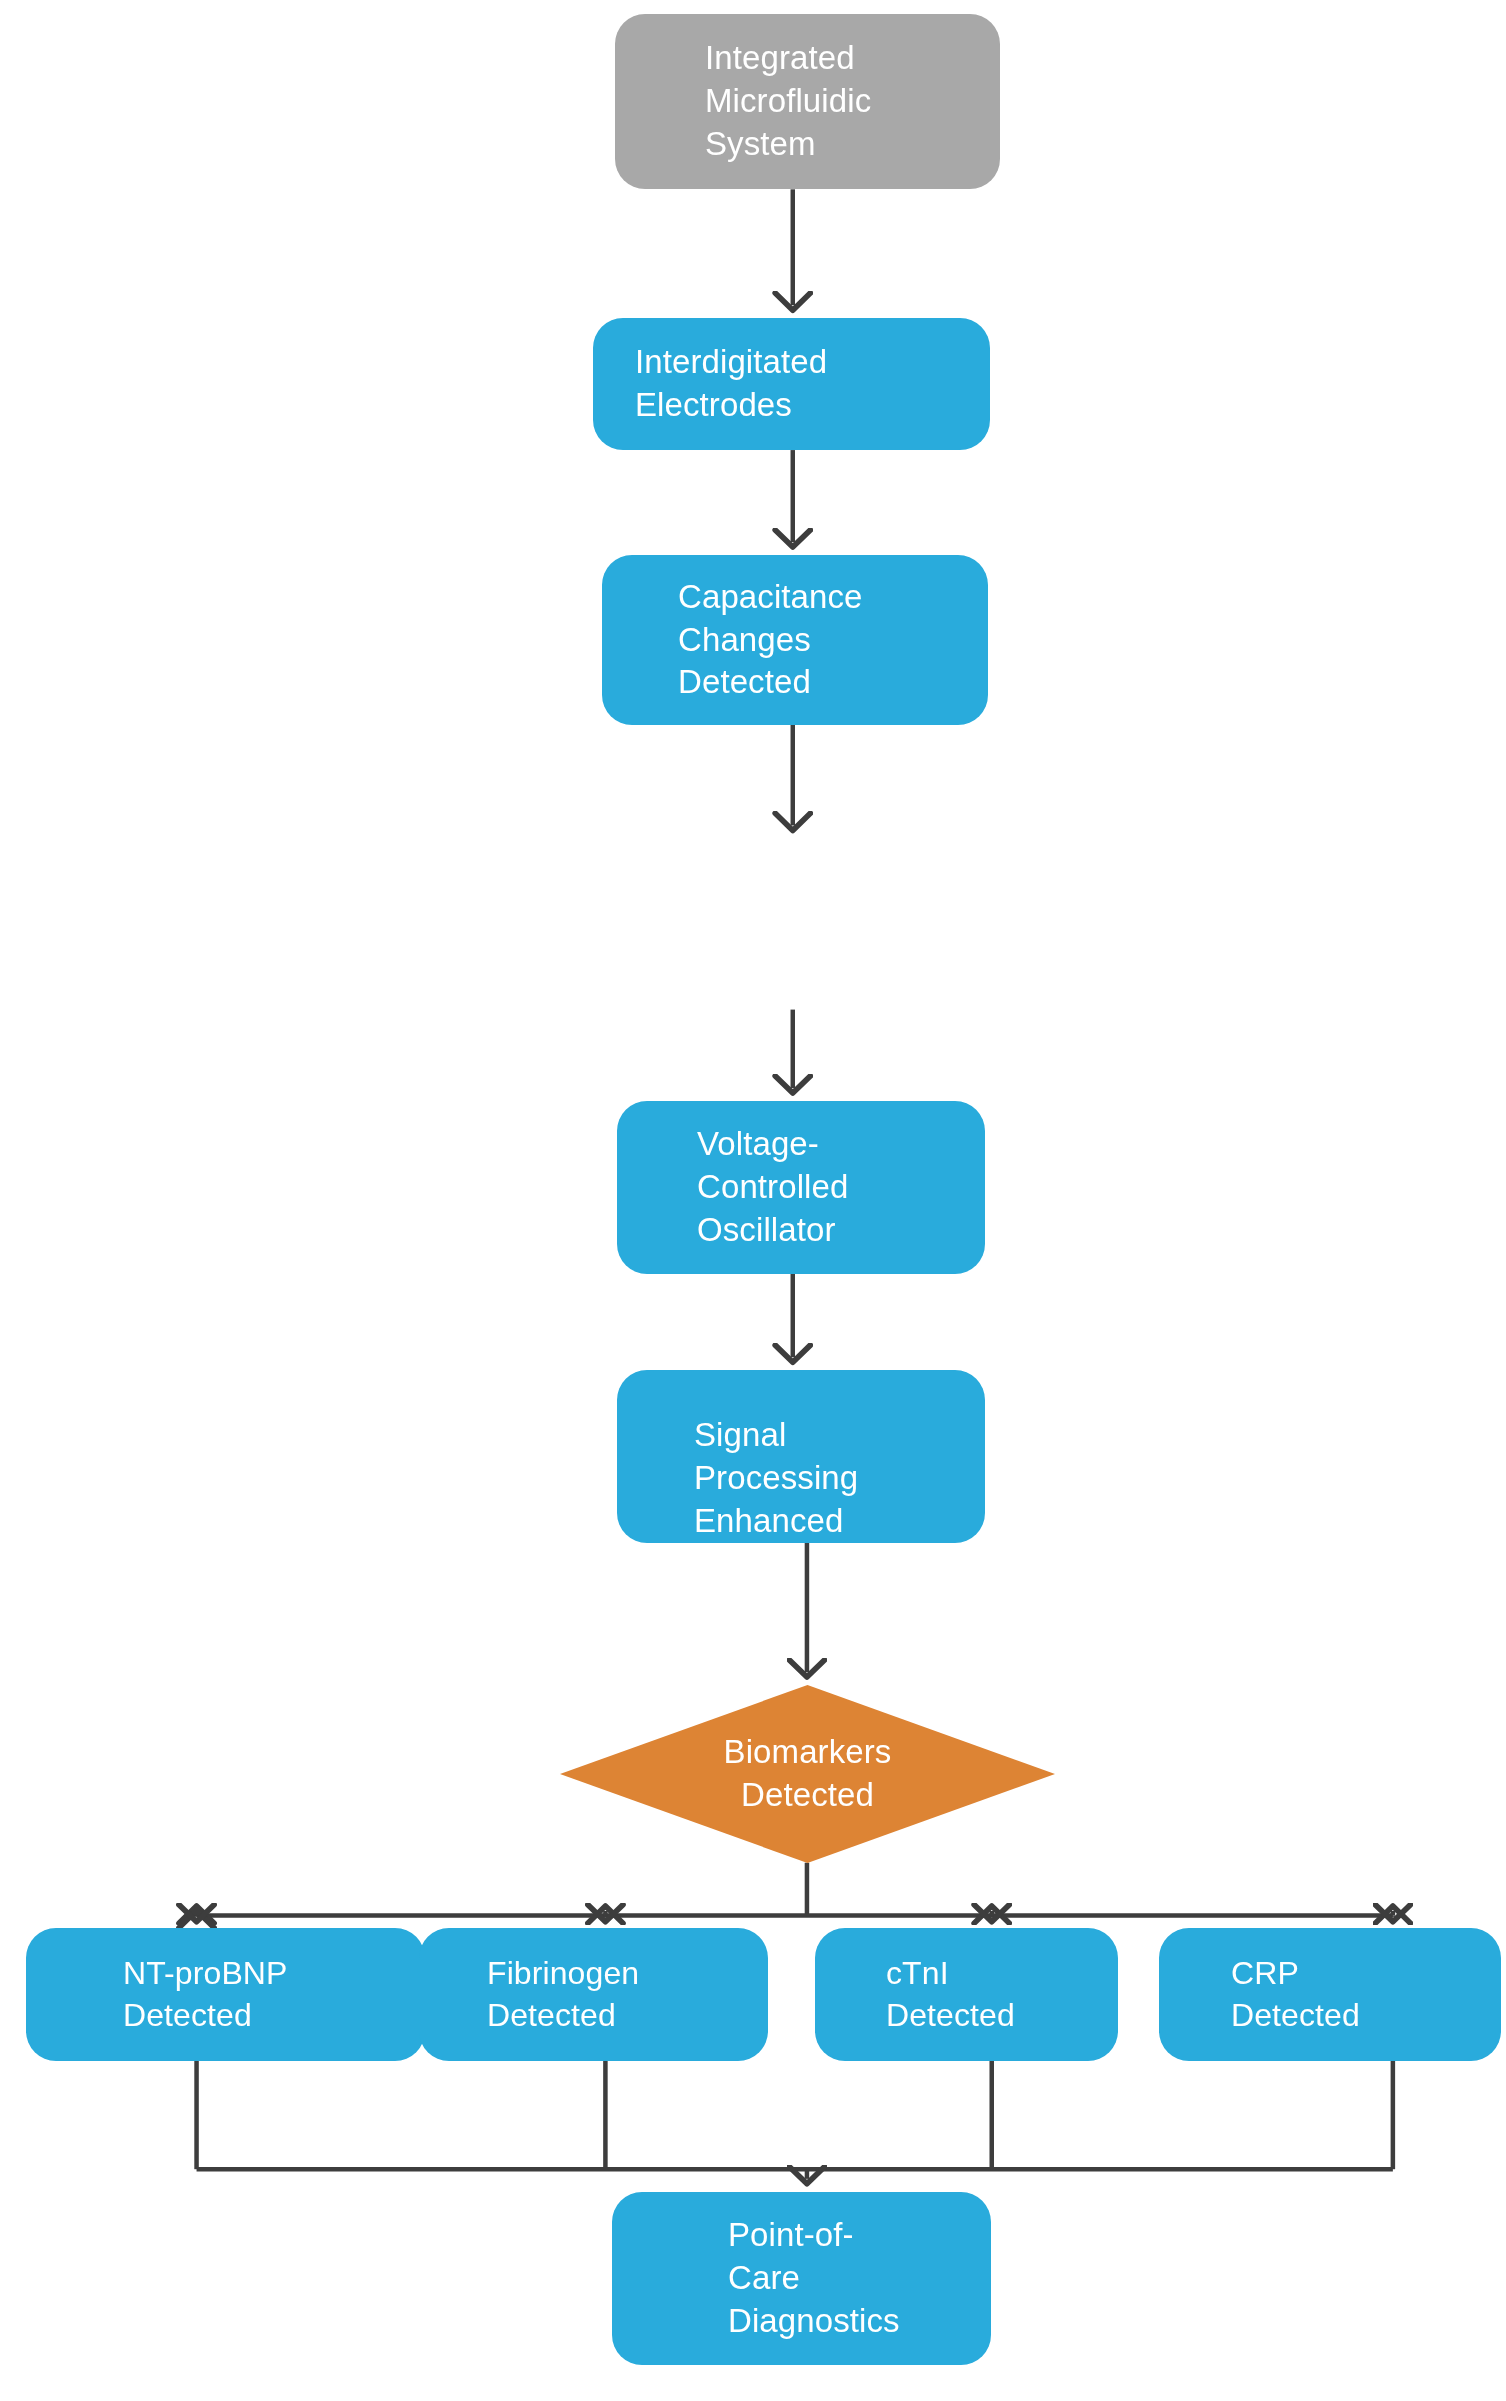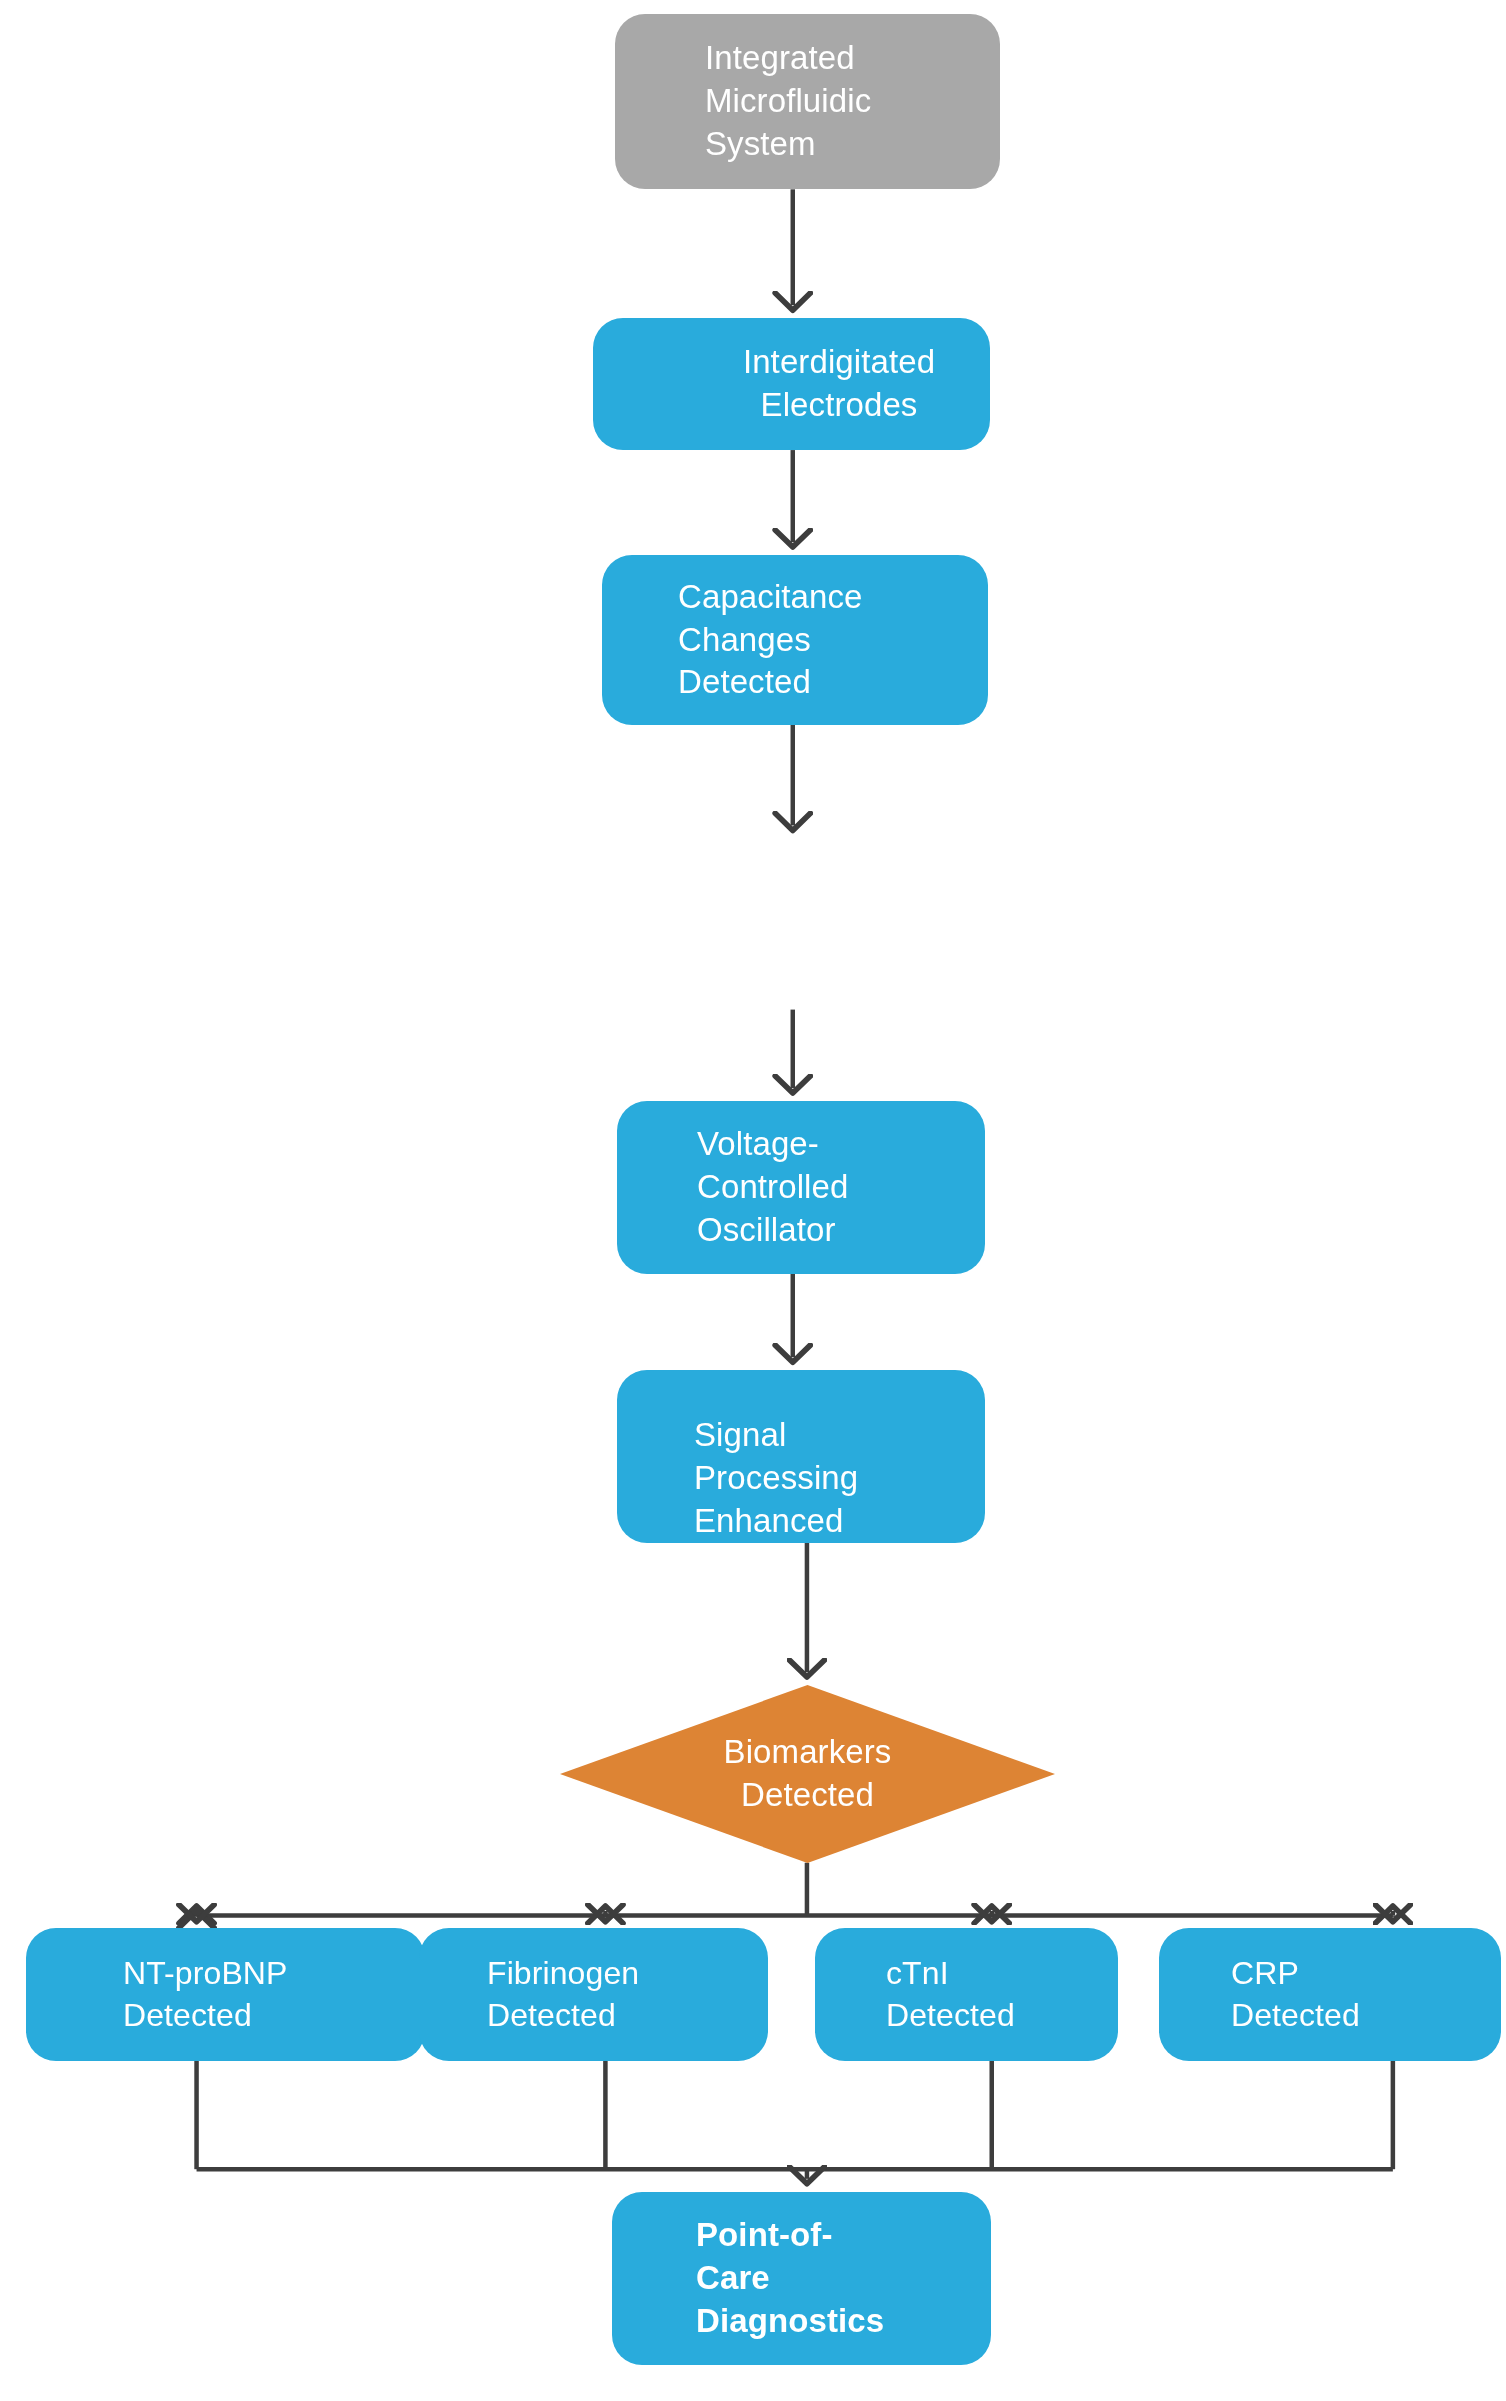--- a/index.html
+++ b/index.html
@@ -44,36 +44,36 @@
   .node .label {
     display: block;
     width: 100%;
     padding: 0 0 0 0;
   }
   
   #n-system       { left: 615px;  top: 14px;   width: 385px; height: 175px; font-size: 33px; }
   #n-system .label{ padding-left: 90px; }
 
   #n-electrodes   { left: 593px;  top: 318px;  width: 397px; height: 132px; font-size: 33px; }
-  #n-electrodes .label{ padding-left: 95px; text-align: center; }
+  #n-electrodes .label{ padding-left: 42px; }
 
   #n-capacitance  { left: 602px;  top: 555px;  width: 386px; height: 170px; font-size: 33px; }
   #n-capacitance .label{ padding-left: 76px; }
 
   #n-amplifier    { left: 620px;  top: 838px; width: 367px; height: 171px; font-size: 33px; }
   #n-amplifier .label{ padding-left: 80px; }
 
   #n-vco          { left: 617px;  top: 1101px; width: 368px; height: 173px; font-size: 33px; }
   #n-vco .label   { padding-left: 80px; }
 
   #n-signal       { left: 617px;  top: 1370px; width: 368px; height: 173px; font-size: 33px; align-items: flex-end; }
   #n-signal .label{ padding-left: 77px; }
 
   #n-poc          { left: 612px;  top: 2192px; width: 379px; height: 173px; font-size: 33px; }
-  #n-poc .label   { padding-left: 84px; font-weight: bold; }
+  #n-poc .label   { padding-left: 116px; }
 
   
   #n-decision {
     left: 560px;  top: 1685px; width: 495px; height: 178px;
     background: transparent;
     justify-content: center;
     text-align: center;
     font-size: 33px;
   }
   #n-decision .diamond-shape {

